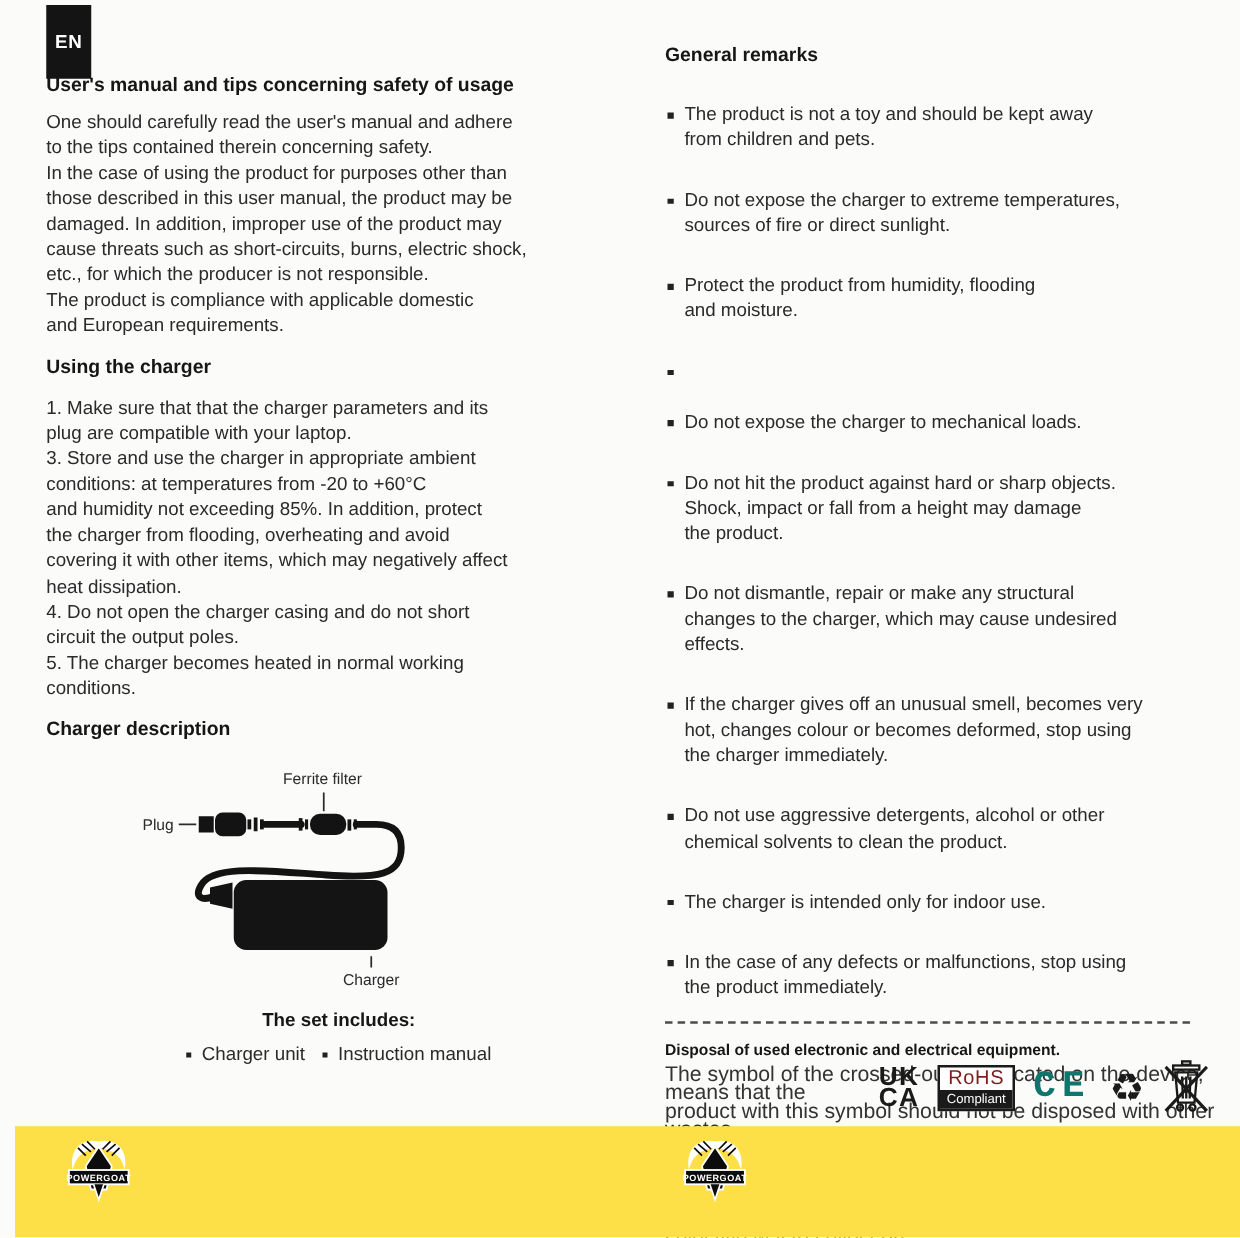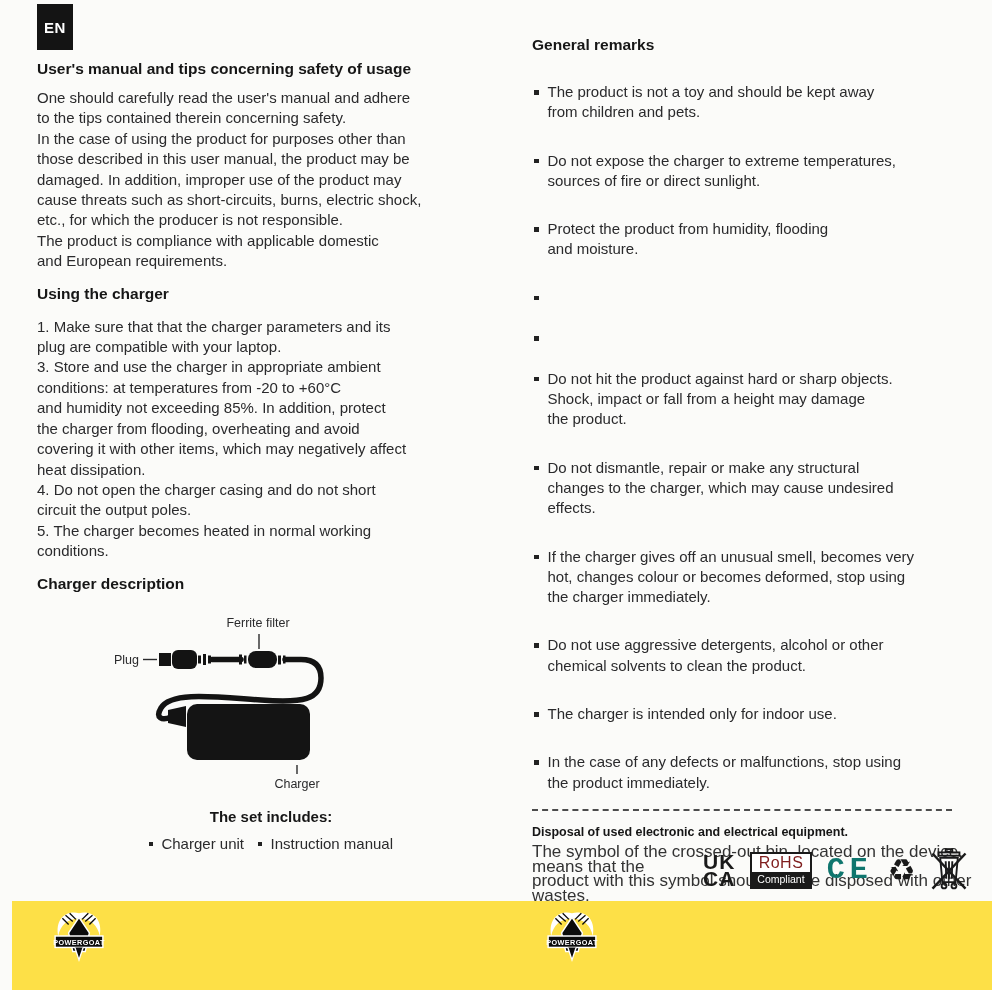--- a/index.html
+++ b/index.html
@@ -4,21 +4,21 @@
 <style>
   html,body{margin:0;padding:0;}
   .page{
     position:relative;width:992px;height:990px;
     background:#fbfbf9;overflow:hidden;
     font-family:"Liberation Sans",sans-serif;
     color:#2a2a2c;
   }
   
   .en-badge{
-    position:absolute;left:37px;top:4px;width:36px;height:46px;
+    position:absolute;left:37px;top:4px;width:36px;height:59px;
     background:#141414;color:#fff;font-weight:bold;font-size:15px;
     display:flex;align-items:center;justify-content:center;letter-spacing:.5px;
   }
   
   .col-left{position:absolute;left:37px;top:60px;width:468px;}
   .col-right{position:absolute;left:532px;top:36px;width:440px;}
   h2{font-size:15.5px;font-weight:bold;color:#161616;margin:0 0 10px 0;}
   .body-text{font-size:15px;line-height:20.4px;white-space:pre-line;margin:0 0 0 0;}
   .steps{margin:14px 0 0 0;}
   .step{font-size:15px;line-height:20.4px;white-space:pre-line;}
@@ -176,20 +176,21 @@
           <span class="bullet-text">Protect the product from humidity, flooding
 and moisture.</span>
         </div>
 
         <div class="bullet-row">
           <span class="bullet-dot"></span>
         </div>
 
         <div class="bullet-row">
           <span class="bullet-dot"></span>
+          <span class="bullet-text">Do not expose the charger to mechanical loads.</span>
         </div>
 
         <div class="bullet-row">
           <span class="bullet-dot"></span>
           <span class="bullet-text">Do not hit the product against hard or sharp objects.
 Shock, impact or fall from a height may damage
 the product.</span>
         </div>
 
         <div class="bullet-row">

